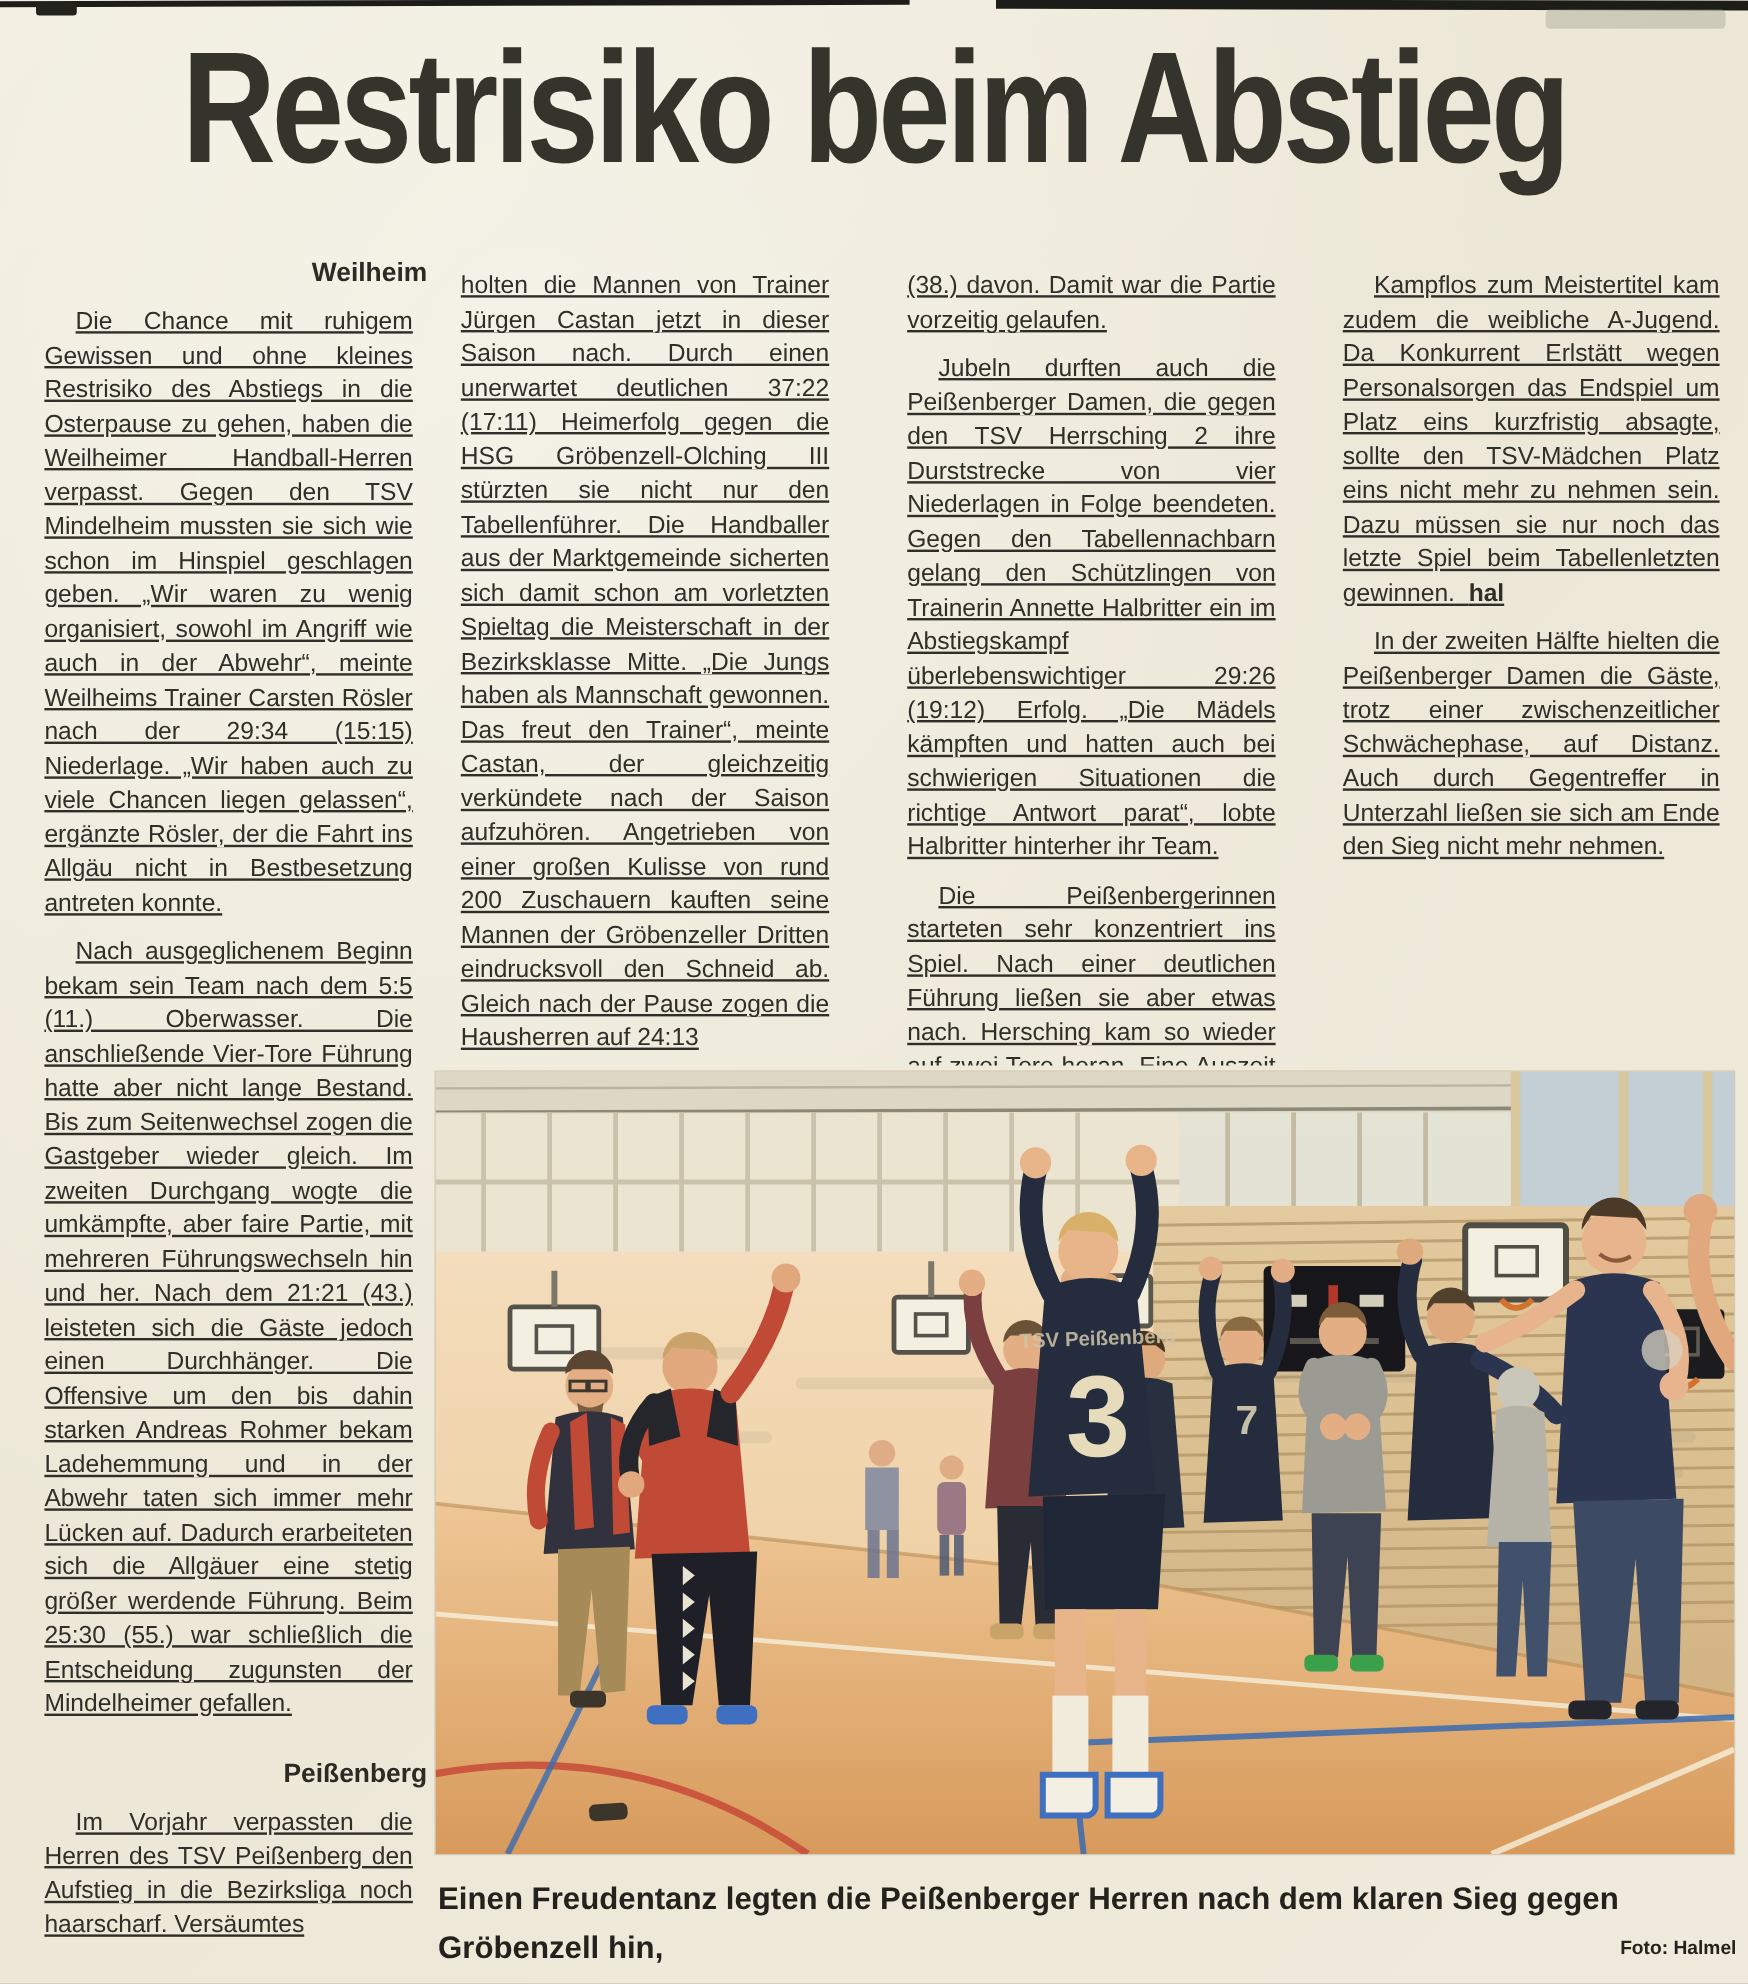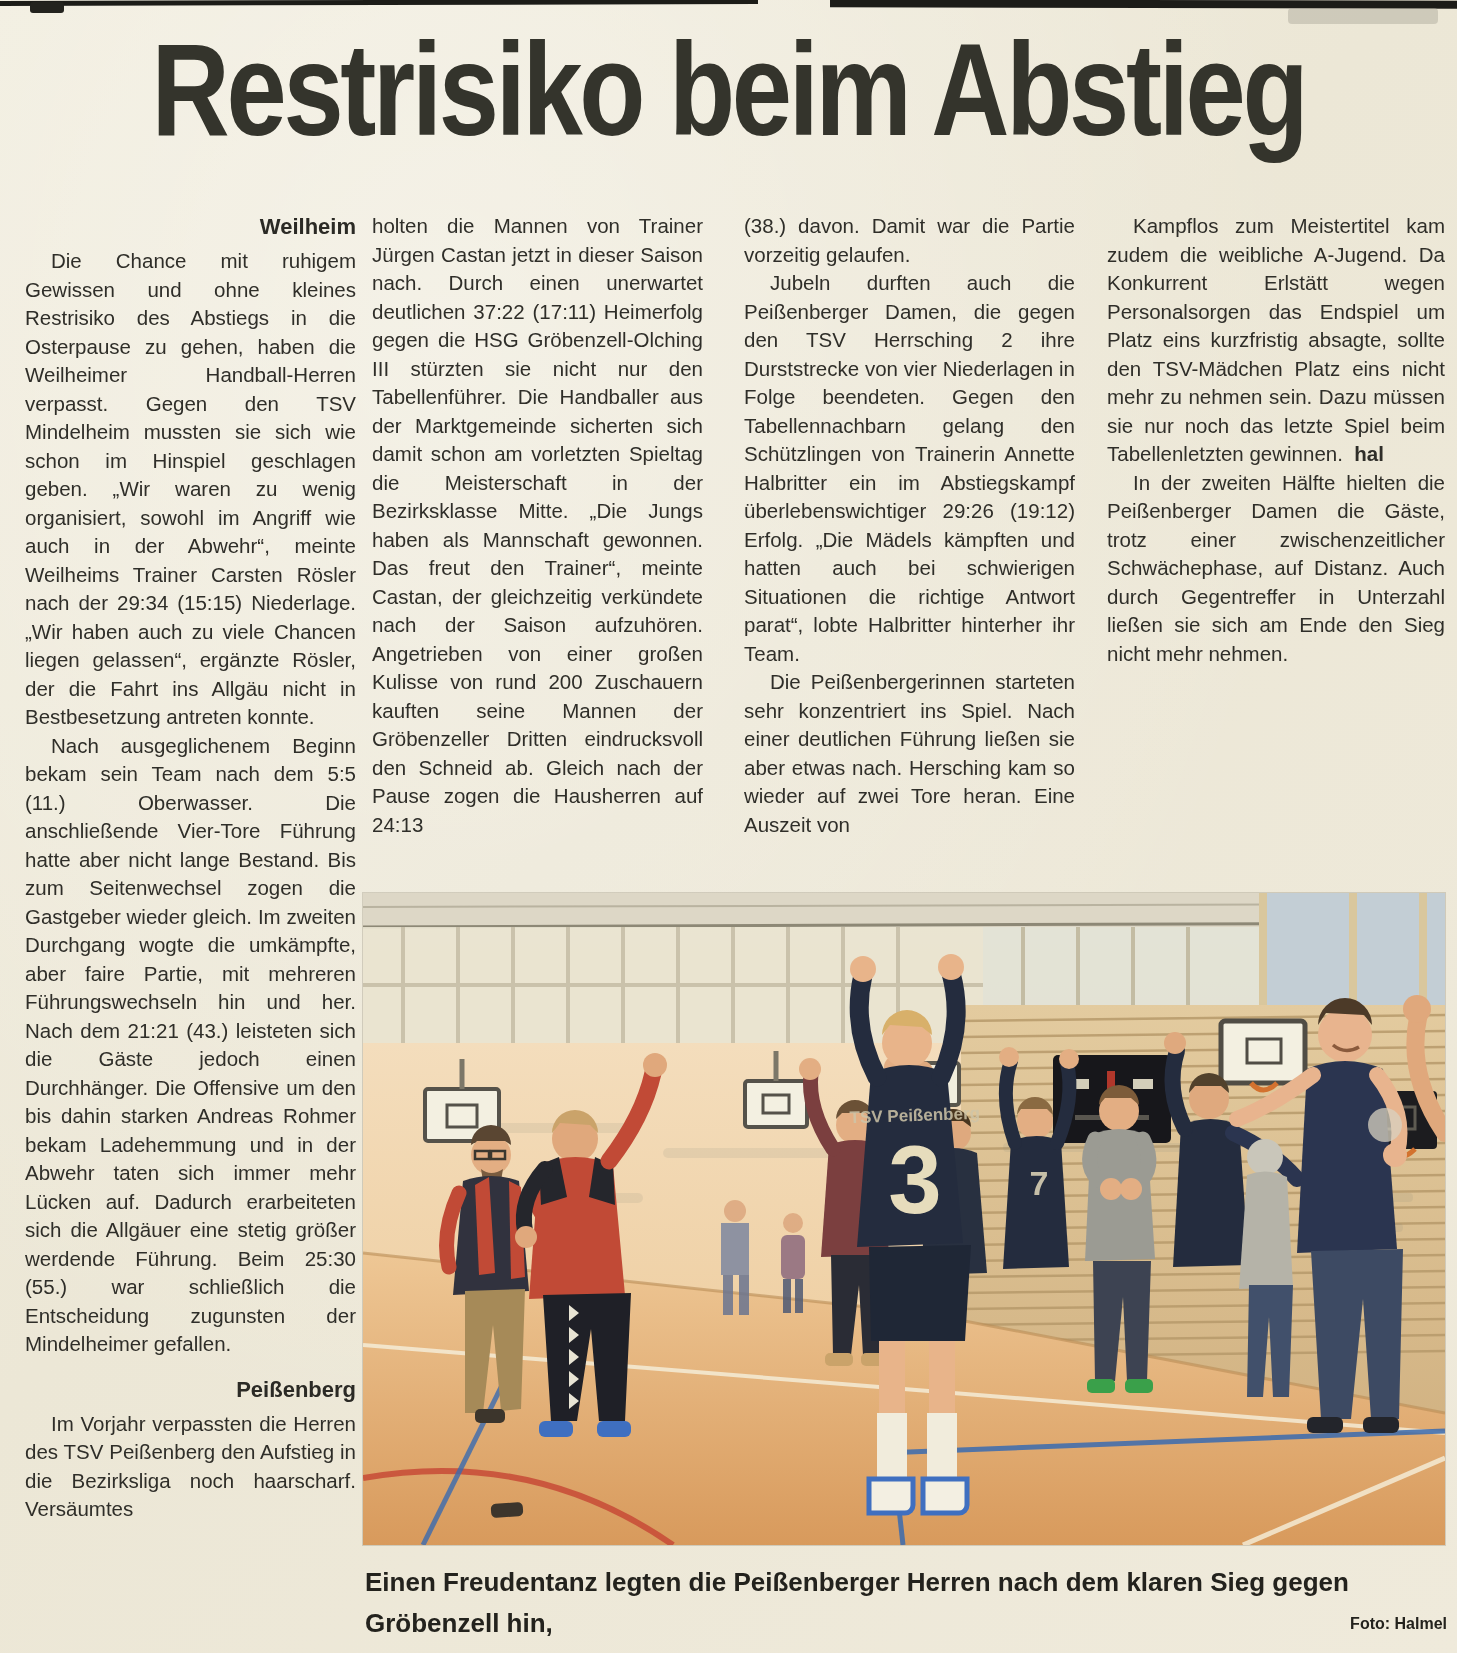--- a/index.html
+++ b/index.html
@@ -35,27 +35,27 @@
   }
   
   .col{
     position:absolute;top:212px;
     width:331px;
     font-size:20.5px;line-height:28.5px;
     text-align:justify;
     overflow:hidden;
     hyphens:auto;-webkit-hyphens:auto;
   }
-  .col p{margin:0;text-indent:26px;}
+  .col p{margin:12px;text-indent:26px;text-decoration:underline;}
   .col p.cont{text-indent:0;}
   .col h3{
     margin:0 0 5px 0;text-align:right;
     font-size:22px;line-height:30px;font-weight:bold;color:#2b2a25;
   }
-  .col h3.spaced{margin-top:16px;}
+  .col h3.spaced{margin-top:28px;}
   #col1{left:25px;height:1441px;}
   #col2{left:372px;height:676px;}
   #col3{left:744px;height:676px;}
   #col4{left:1107px;height:676px;width:338px;}
   .byline{font-weight:bold;white-space:nowrap;}
   
   .photo{
     position:absolute;left:363px;top:893px;width:1082px;height:652px;
     background:#e8c693;
     box-shadow:0 0 0 1px rgba(120,110,90,.25);

